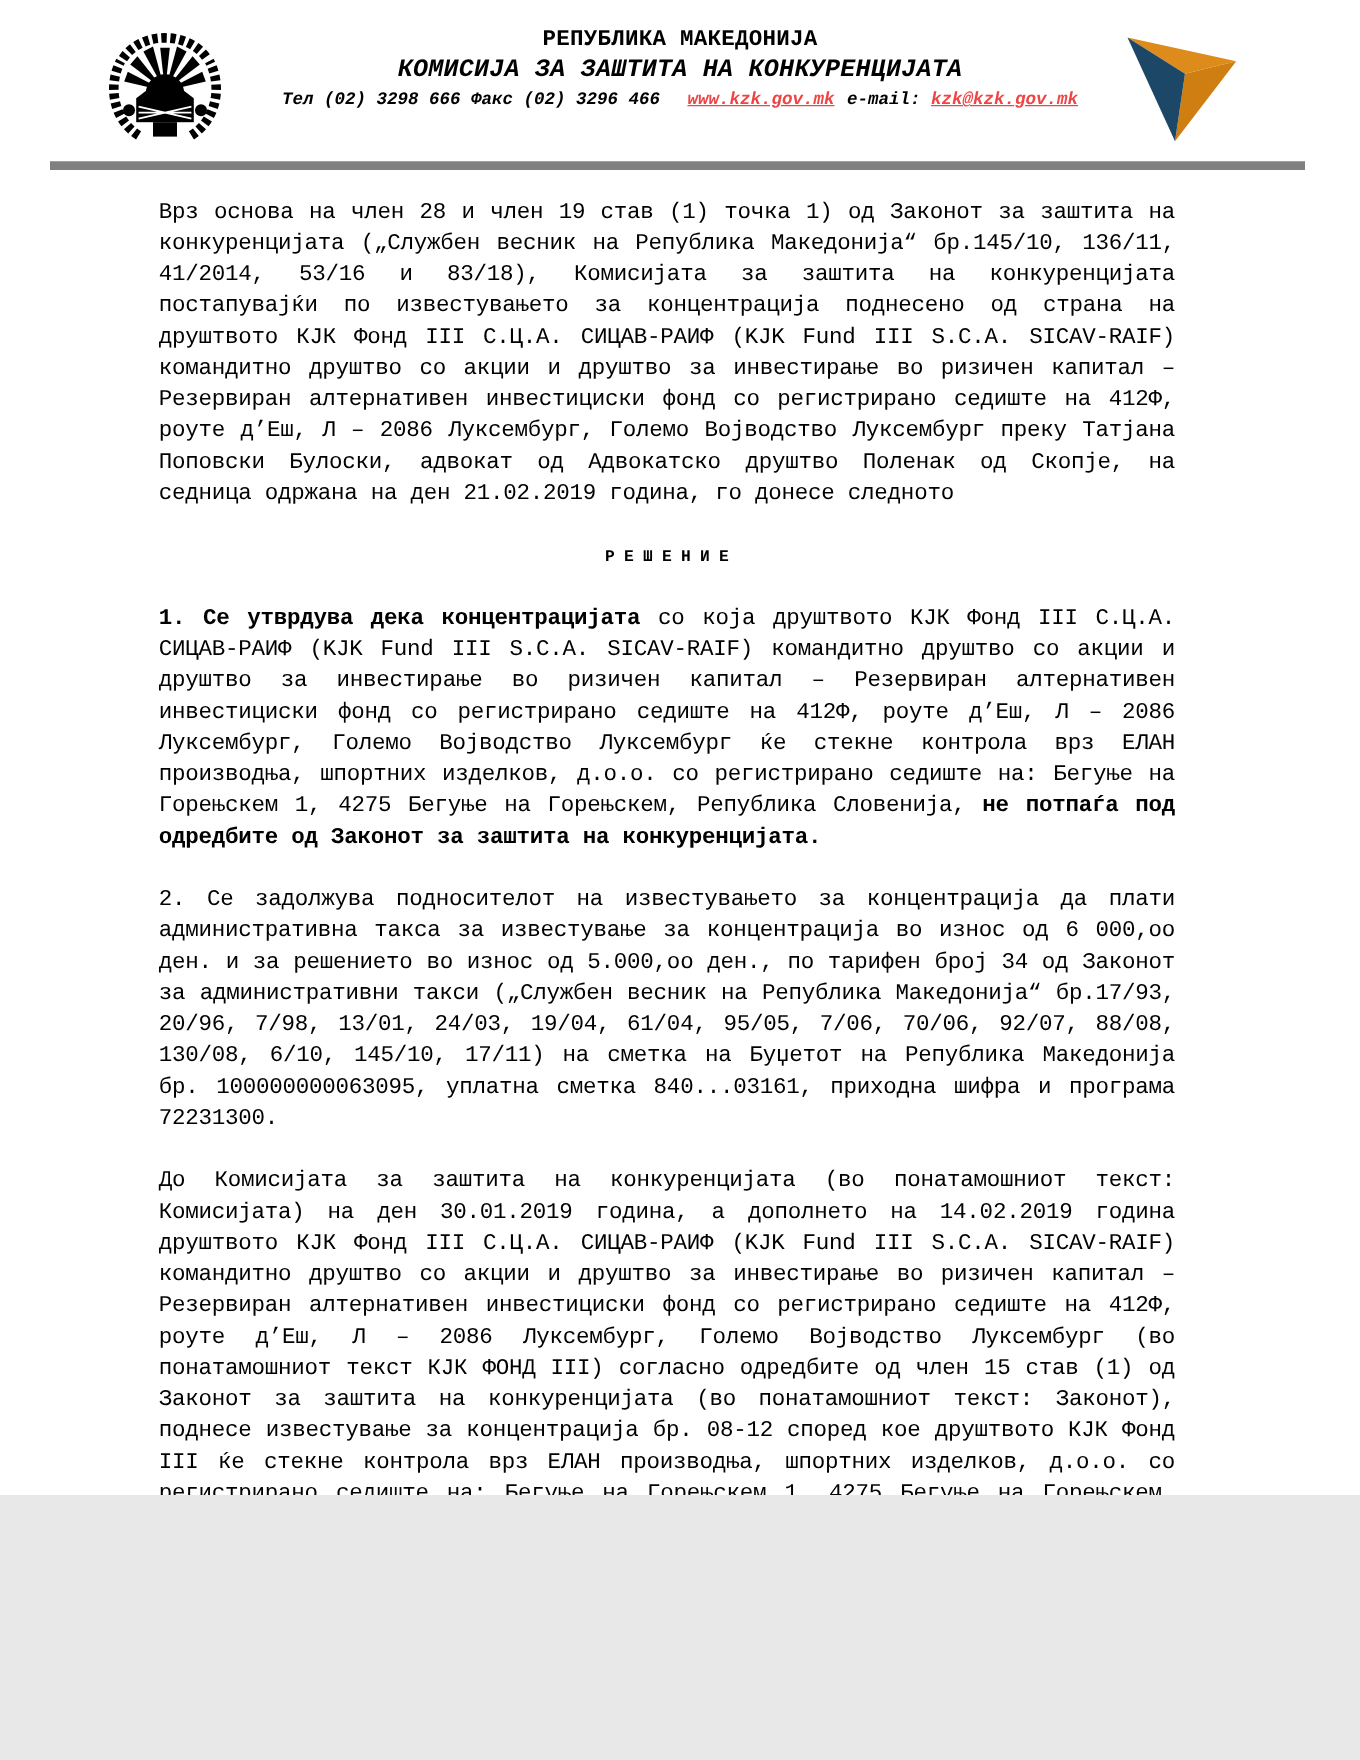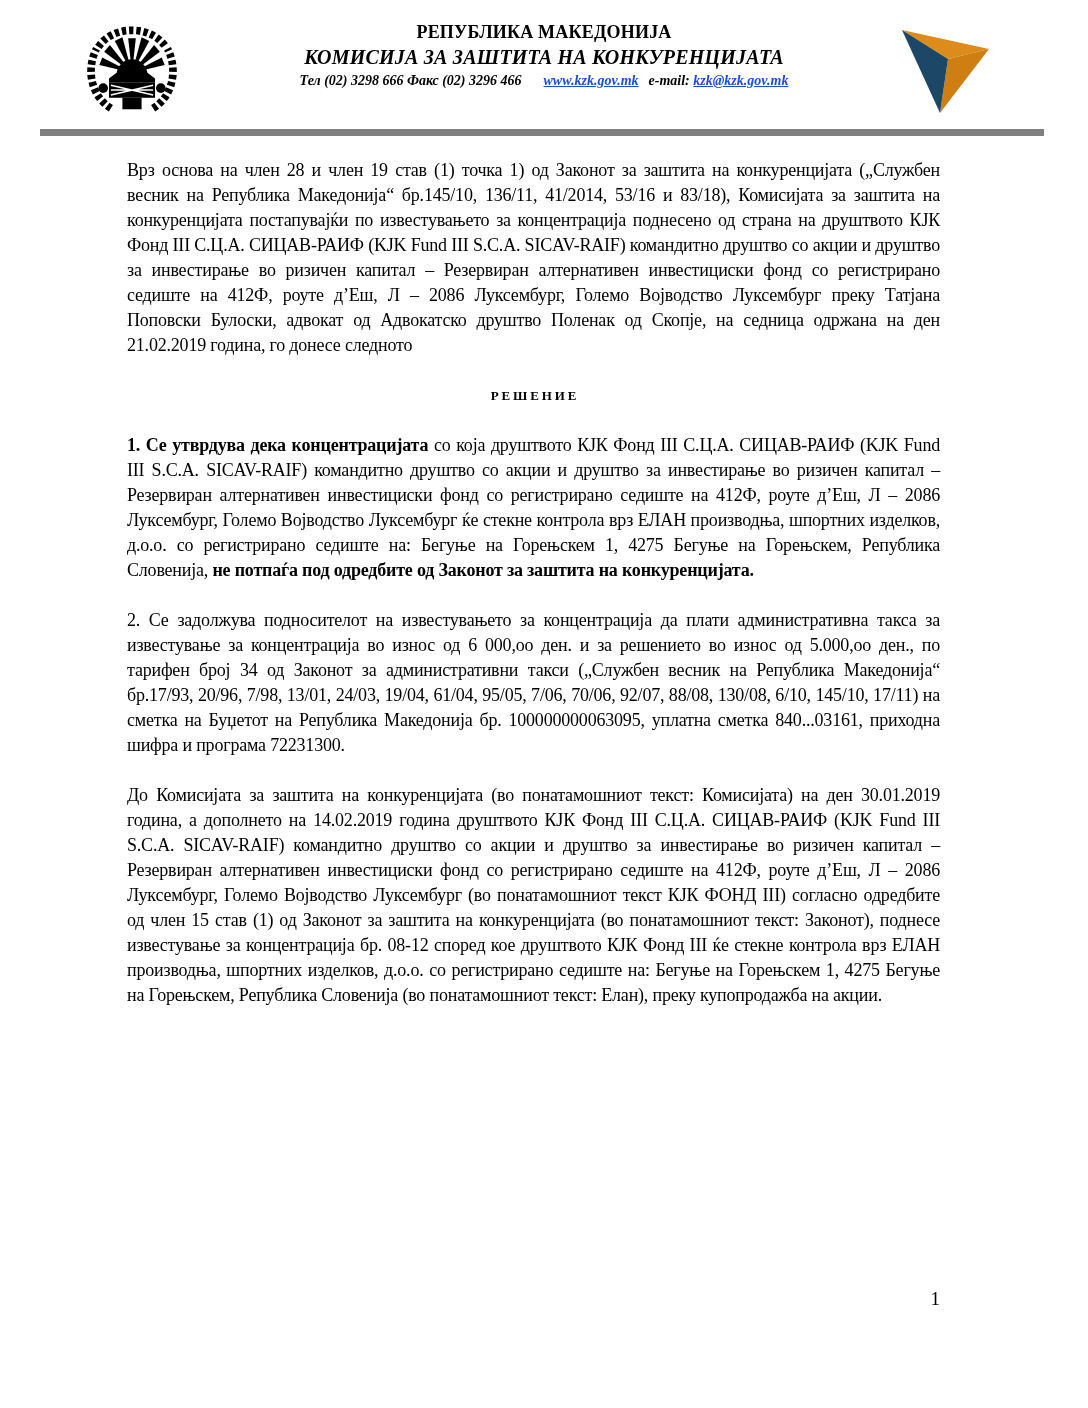--- a/index.html
+++ b/index.html
@@ -1,36 +1,36 @@
 <!DOCTYPE html>
 <html><head>
 <meta charset="utf-8">
 <style>
   html,body{margin:0;padding:0;background:#e8e8e8;}
   .page{
     position:relative;
-    width:1088px;height:1408px;
+    width:1088px;height:1196px;
     background:#ffffff;
-    font-family:Liberation Serif, serif;
+    font-family:Liberation Mono, monospace;
     color:#000;
     overflow:hidden;
     margin:0 auto;
   }
   
   .emblem{position:absolute;left:84px;top:14px;width:96px;height:108px;}
   .logo{position:absolute;right:92px;top:20px;width:112px;height:100px;}
   .hdr-center{position:absolute;left:195px;right:195px;top:22px;text-align:center;}
   .hdr-line1{font-size:18px;font-weight:bold;letter-spacing:.2px;}
   .hdr-line2{font-size:20px;font-weight:bold;font-style:italic;margin-top:3px;letter-spacing:.2px;}
   .hdr-line3{font-size:14px;font-weight:bold;font-style:italic;margin-top:6px;}
   .hdr-line3 sup{font-size:10px;}
   .hdr-line4{font-size:14px;font-weight:bold;font-style:italic;margin-top:4px;}
   .hdr-line4 .gap{display:inline-block;width:22px;}
   .hdr-line4 .gap2{display:inline-block;width:10px;}
-  a.lnk{color:#1d4ed8;text-decoration:underline;cursor:pointer;margin-top:20px;}
+  a.lnk{color:#ef4444;text-decoration:underline;cursor:pointer;margin-top:20px;}
   .divider{position:absolute;left:40px;top:129px;width:1004px;height:7px;background:#808080;}
   
   .content{
     position:absolute;left:127px;top:158px;width:813px;
     font-size:18px;line-height:25px;letter-spacing:-0.2px;
   }
   .case-number{text-align:right;font-size:19px;margin:0 0 18px 0;}
   p.para{margin:0 0 25px 0;text-align:justify;}
   .heading{font-weight:bold;text-align:center;font-size:13px;margin:0 0 25px 0;}
   .b{font-weight:bold;}

